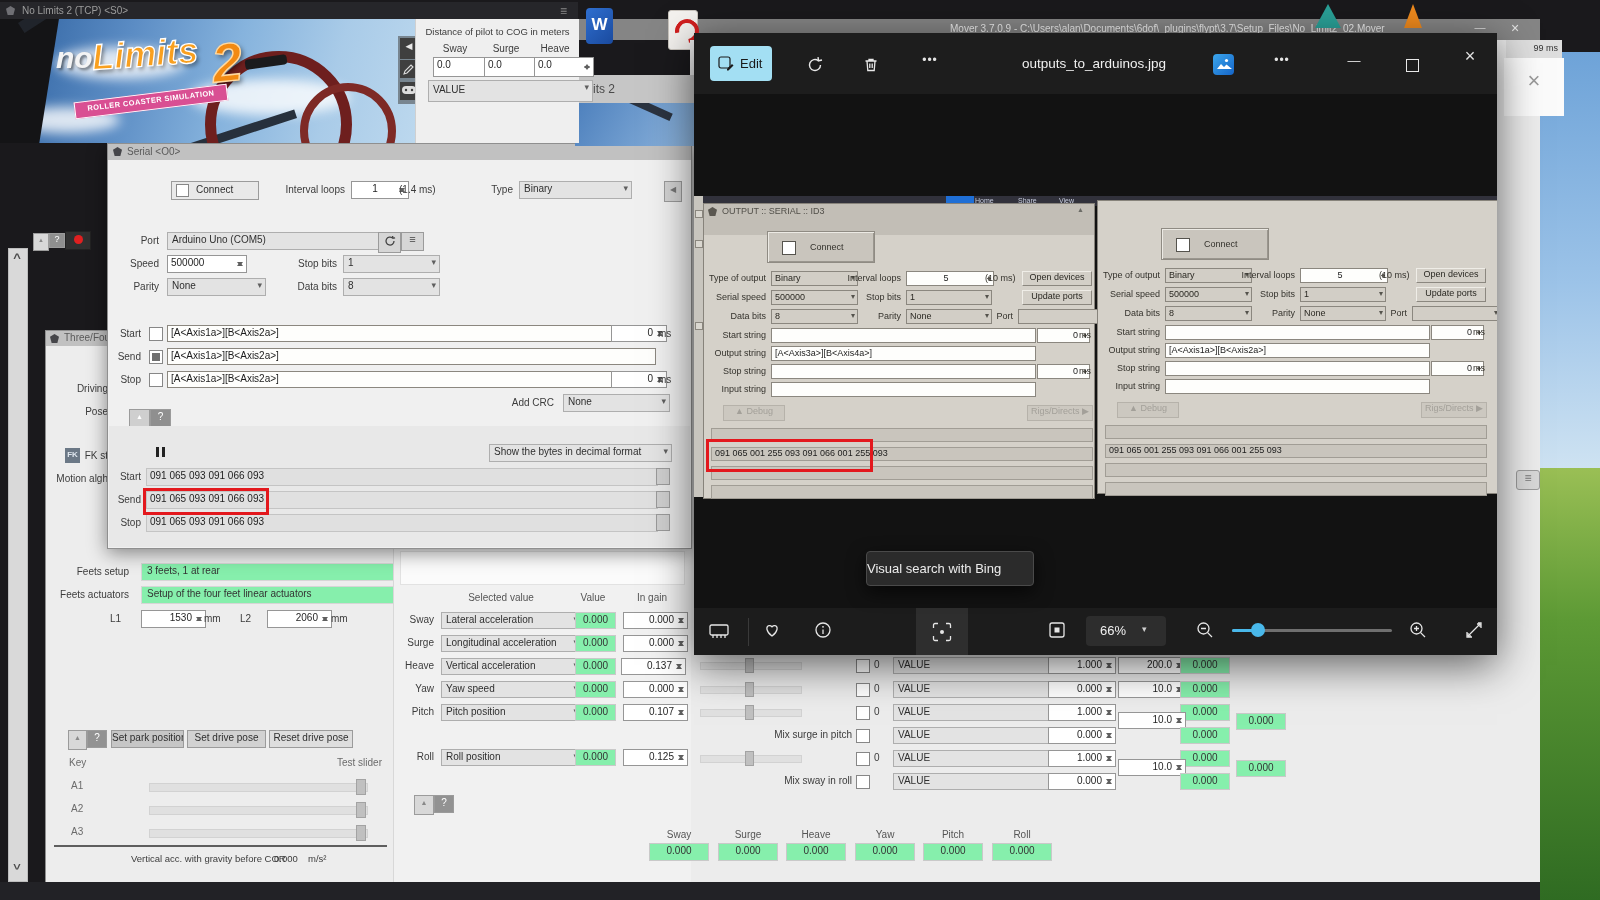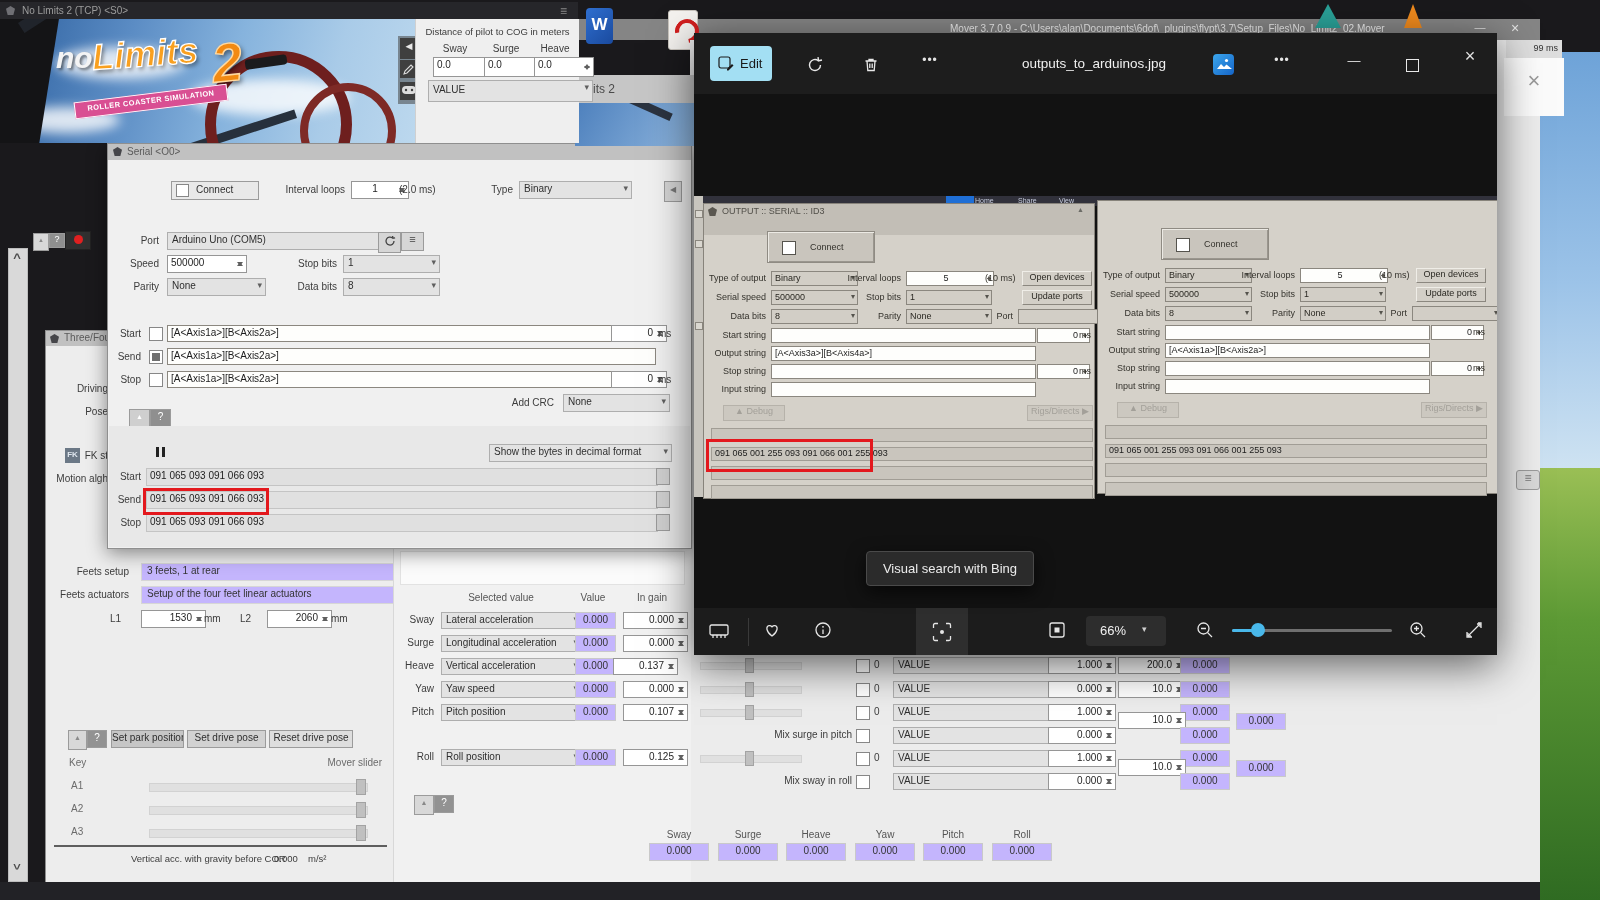--- a/index.html
+++ b/index.html
@@ -7,21 +7,21 @@
           font-family:"Liberation Sans",sans-serif;-webkit-font-smoothing:antialiased}
   .a{position:absolute}
   .nw{white-space:nowrap}
   .rt{text-align:right}.ct{text-align:center}
   .lb{color:#3c3c3c;font-size:10px;white-space:nowrap}
   .dd{background:#e3e3e3;border:1px solid #aeaeae;font-size:10px;color:#2f2f2f;padding:1px 13px 0 4px;overflow:hidden;white-space:nowrap}
   .dd:after{content:"▾";position:absolute;right:3px;top:1px;font-size:9px;color:#5f5f5f}
   .sp{background:#fff;border:1px solid #969696;font-size:10px;color:#1f1f1f;padding:1px 13px 0 3px;white-space:nowrap}
   .sp:before{content:"";position:absolute;right:3px;top:3px;border:3px solid transparent;border-bottom:4px solid #5f5f5f}
   .sp:after{content:"";position:absolute;right:3px;bottom:3px;border:3px solid transparent;border-top:4px solid #5f5f5f}
-  .bx{background:#c4b5fd;border:1px solid #c9c9c9;font-size:10px;color:#333;text-align:center;padding-top:1px;white-space:nowrap}
+  .bx{background:#86efac;border:1px solid #c9c9c9;font-size:10px;color:#333;text-align:center;padding-top:1px;white-space:nowrap}
   .bt{background:#d8d8d8;border:1px solid #9b9b9b;font-size:10px;color:#2f2f2f;text-align:center;white-space:nowrap;overflow:hidden}
   .cb{background:#fff;border:1px solid #878787}
   .cb.on:after{content:"";position:absolute;left:2px;top:2px;right:2px;bottom:2px;background:#6f6f6f}
   .tb{background:#c1c1c1;color:#5a5a5a;font-size:10px;white-space:nowrap;overflow:hidden}
   .gm{background:#46464a;clip-path:polygon(50% 0,100% 30%,82% 100%,18% 100%,0 30%)}
   .win{background:#ededed;border:1px solid #8f8f8f;box-shadow:0 4px 18px rgba(0,0,0,.45)}
   .red{border:3px solid #e3181d;z-index:6}
   .trk{background:#e0e0e0;border:1px solid #d2d2d2}
   .th{background:#c0c0c0;border:1px solid #a3a3a3}
   
@@ -31,21 +31,21 @@
   .ps{background:#fefefc;border:1px solid #8b877f;font-size:9px;color:#1c1c1c;padding:1px 11px 0 3px;white-space:nowrap;overflow:hidden}
   .ps:before{content:"";position:absolute;right:2px;top:2px;border:2.5px solid transparent;border-bottom:3px solid #55534d}
   .ps:after{content:"";position:absolute;right:2px;bottom:2px;border:2.5px solid transparent;border-top:3px solid #55534d}
   .pin{background:#fefefc;border:1px solid #8b877f;font-size:9px;color:#1c1c1c;padding:1px 2px 0 3px;white-space:nowrap;overflow:hidden}
   .pb{background:#d3cfc7;border:1px solid #8b877f;border-top-color:#efede7;border-left-color:#efede7;font-size:9px;color:#2a2822;text-align:center;white-space:nowrap}
   .pr{background:#c9c5bd;border:1px solid #a19d95;font-size:9px;color:#1c1c1c;white-space:nowrap;overflow:hidden;padding-left:3px}
   .pg{background:#ccc8c0;border:1px solid #b6b2aa;color:#a3a099;font-size:9px;text-align:center;white-space:nowrap;overflow:hidden}
   .ptb{background:#c2beb6;color:#504e48;font-size:9px;white-space:nowrap;overflow:hidden}
   .wctl{color:#e4e4e4;text-align:center}
   .tooltip{background:#2b2b2b;border:1px solid #4a4a4a;color:#ececec;font-size:13px;border-radius:4px;
-           box-shadow:0 6px 18px rgba(0,0,0,.65);text-align:center;z-index:30}
+           box-shadow:0 6px 18px rgba(0,0,0,.65);text-align:left;z-index:30}
   .cloud{background:#fff;border-radius:50%;filter:blur(6px);opacity:.8;position:absolute}
   svg{display:block}
 </style>
 </head>
 <body>
 
 <div id="screen">
 
   <div class="a" style="left:1538px;top:52px;width:62px;height:420px;background:linear-gradient(180deg,#6ea3d8,#9cc3e8 55%,#cfe3f2)"></div>
   <div class="a" style="left:1538px;top:468px;width:62px;height:432px;background:linear-gradient(180deg,#9abF55,#5d9a35 35%,#2f6b22)"></div>
@@ -153,21 +153,21 @@
     <div class="a sp rt" style="left:221px;top:279px;width:47px;height:15px">2060</div>
     <div class="a lb" style="left:285px;top:282px">mm</div>
 
     <div class="a bt" style="left:22px;top:399px;width:17px;height:15px;font-size:7px;color:#8a8a8a;padding-top:3px">▲</div>
     <div class="a bt" style="left:41px;top:399px;width:18px;height:15px;background:#929292;color:#fff;padding-top:1px">?</div>
     <div class="a bt" style="left:65px;top:399px;width:71px;height:15px;background:#c6c6c6;padding-top:1px">Set park position</div>
     <div class="a bt" style="left:141px;top:399px;width:77px;height:15px;background:#d2d2d2;padding-top:1px">Set drive pose</div>
     <div class="a bt" style="left:223px;top:399px;width:82px;height:15px;background:#dedede;padding-top:1px">Reset drive pose</div>
 
     <div class="a lb" style="left:23px;top:426px;color:#6b6b6b">Key</div>
-    <div class="a lb rt" style="left:266px;top:426px;width:70px;color:#6b6b6b">Mover slider</div>
+    <div class="a lb rt" style="left:266px;top:426px;width:70px;color:#6b6b6b">Test slider</div>
     <div class="a lb" style="left:25px;top:449px;color:#6b6b6b">A1</div>
     <div class="a trk" style="left:103px;top:452px;width:217px;height:7px"></div>
     <div class="a th" style="left:310px;top:448px;width:8px;height:14px"></div>
     <div class="a lb" style="left:25px;top:472px;color:#6b6b6b">A2</div>
     <div class="a trk" style="left:103px;top:475px;width:217px;height:7px"></div>
     <div class="a th" style="left:310px;top:471px;width:8px;height:14px"></div>
     <div class="a lb" style="left:25px;top:495px;color:#6b6b6b">A3</div>
     <div class="a trk" style="left:103px;top:498px;width:217px;height:7px"></div>
     <div class="a th" style="left:310px;top:494px;width:8px;height:14px"></div>
 
@@ -195,21 +195,21 @@
     <div class="a sp rt" style="left:229px;top:65px;width:47px;height:14px">0.000</div>
 
     <div class="a lb rt" style="left:0;top:90px;width:40px">Surge</div>
     <div class="a dd" style="left:47px;top:88px;width:122px;height:14px">Longitudinal acceleration</div>
     <div class="a bx" style="left:181px;top:88px;width:39px;height:14px">0.000</div>
     <div class="a sp rt" style="left:229px;top:88px;width:47px;height:14px">0.000</div>
 
     <div class="a lb rt" style="left:0;top:113px;width:40px">Heave</div>
     <div class="a dd" style="left:47px;top:111px;width:122px;height:14px">Vertical acceleration</div>
     <div class="a bx" style="left:181px;top:111px;width:39px;height:14px">0.000</div>
-    <div class="a sp rt" style="left:219px;top:111px;width:47px;height:14px">0.137</div>
+    <div class="a sp rt" style="left:227px;top:111px;width:47px;height:14px">0.137</div>
 
     <div class="a lb rt" style="left:0;top:136px;width:40px">Yaw</div>
     <div class="a dd" style="left:47px;top:134px;width:122px;height:14px">Yaw speed</div>
     <div class="a bx" style="left:181px;top:134px;width:39px;height:14px">0.000</div>
     <div class="a sp rt" style="left:229px;top:134px;width:47px;height:14px">0.000</div>
 
     <div class="a lb rt" style="left:0;top:159px;width:40px">Pitch</div>
     <div class="a dd" style="left:47px;top:157px;width:122px;height:14px">Pitch position</div>
     <div class="a bx" style="left:181px;top:157px;width:39px;height:14px">0.000</div>
     <div class="a sp rt" style="left:229px;top:157px;width:47px;height:14px">0.107</div>
@@ -240,21 +240,21 @@
     <div class="a tb" style="left:0;top:0;width:100%;height:16px">
       <span class="a gm" style="left:5px;top:3px;width:9px;height:9px"></span>
       <span class="a" style="left:19px;top:2px">Serial &lt;O0&gt;</span>
     </div>
     <div class="a bt" style="left:63px;top:37px;width:86px;height:17px;background:#e9e9e9">
       <span class="a cb" style="left:4px;top:2px;width:11px;height:11px"></span>
       <span class="a" style="left:24px;top:2px">Connect</span>
     </div>
     <div class="a lb rt" style="left:160px;top:40px;width:77px">Interval loops</div>
     <div class="a sp ct" style="left:243px;top:37px;width:40px;height:15px">1</div>
-    <div class="a lb" style="left:291px;top:40px">(2.0 ms)</div>
+    <div class="a lb" style="left:291px;top:40px">(1.4 ms)</div>
     <div class="a lb rt" style="left:360px;top:40px;width:45px">Type</div>
     <div class="a dd" style="left:411px;top:37px;width:94px;height:15px">Binary</div>
     <div class="a bt" style="left:556px;top:37px;width:16px;height:16px;font-size:8px;color:#777;padding-top:3px;background:#d4d4d4">◀</div>
 
     <div class="a lb rt" style="left:11px;top:91px;width:40px">Port</div>
     <div class="a dd" style="left:59px;top:88px;width:206px;height:15px">Arduino Uno (COM5)</div>
     <div class="a bt" style="left:270px;top:88px;width:21px;height:17px;background:#d6d6d6;padding-top:2px">
       <svg width="12" height="12" viewBox="0 0 12 12" fill="none" stroke="#444" stroke-width="1.3" style="margin:0 auto">
           <path d="M10 6a4 4 0 1 1-1.4-3"></path>
           <path d="M8.6 1l.3 2.2 2.2-.4"></path>

